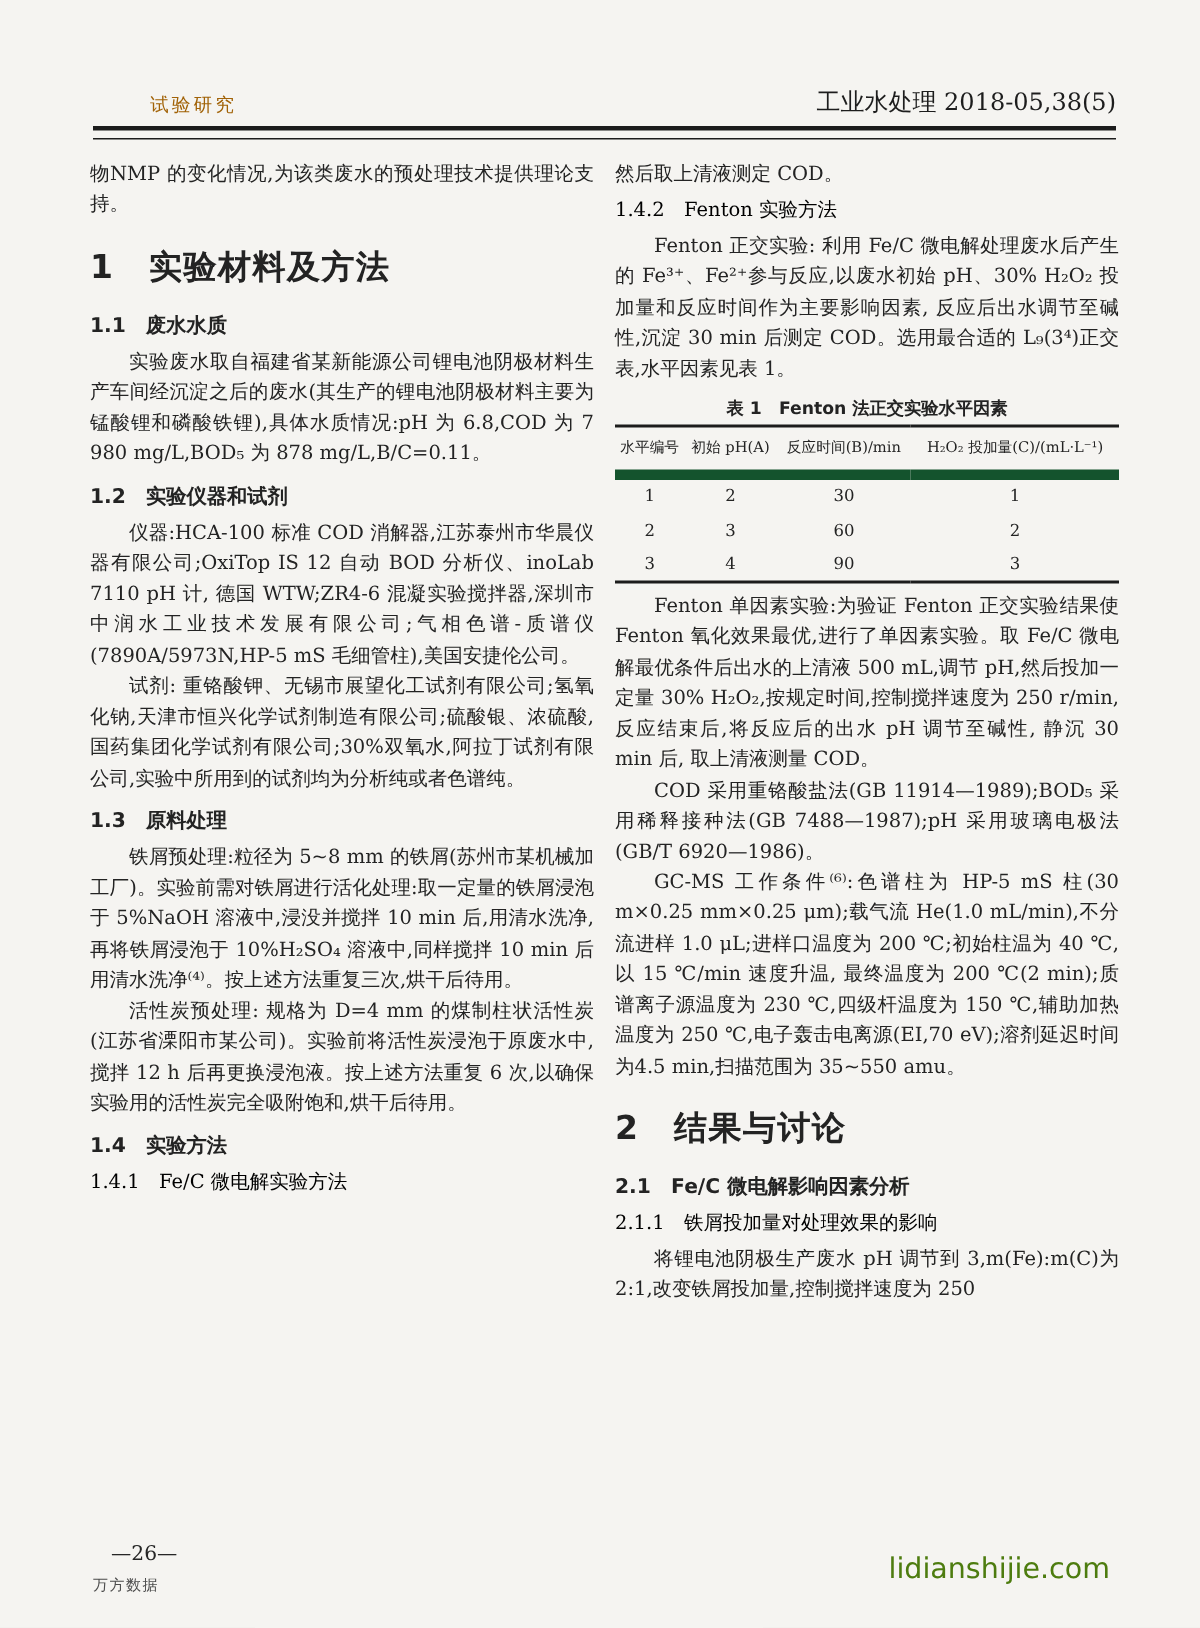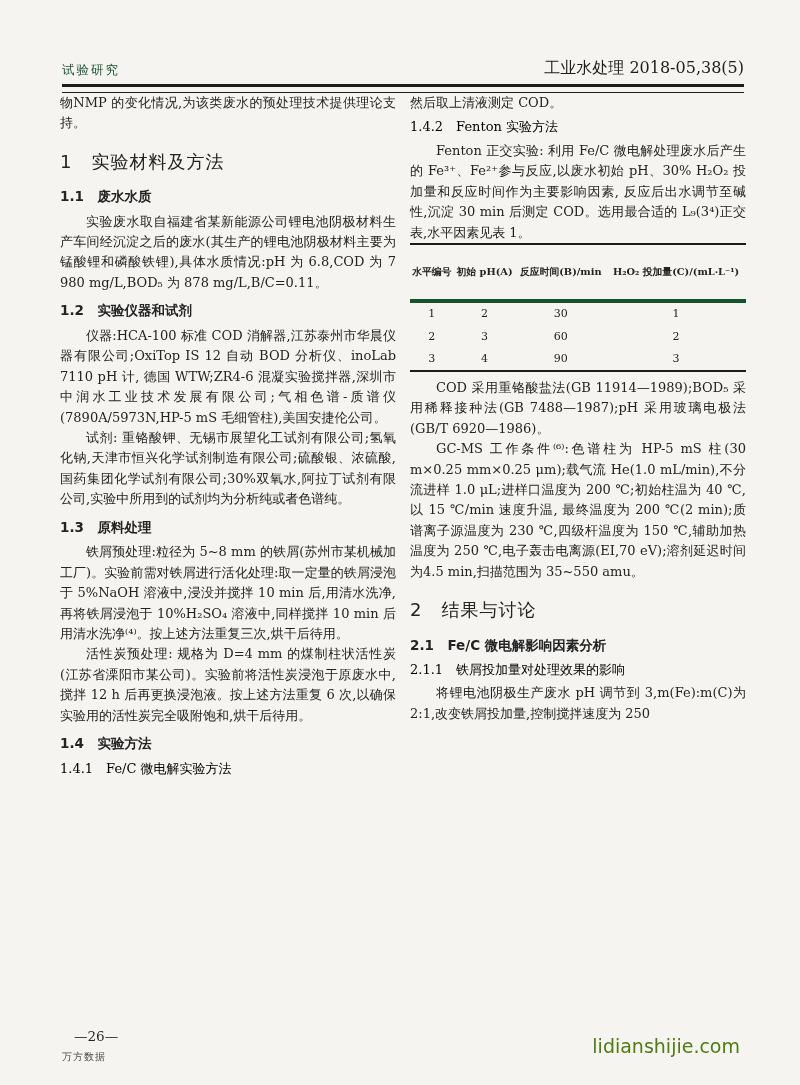--- a/index.html
+++ b/index.html
@@ -1,40 +1,40 @@
 <!DOCTYPE html>
 <html><head>
 <meta charset="utf-8">
 <style>
   html,body{margin:0;padding:0;}
   body{background:#e9e8e5;font-family:"DejaVu Serif","Liberation Serif",serif;}
   .page{position:relative;width:800px;height:1085px;background:#f5f4f1;color:#222;overflow:hidden;}
 
   
   .runhead{position:absolute;top:58px;left:62px;right:56px;display:flex;justify-content:space-between;align-items:flex-end;}
-  .runhead .left{font-size:12.5px;letter-spacing:2px;color:#14532d;}
+  .runhead .left{font-size:12.5px;letter-spacing:2px;color:#a16207;margin-left:38px;}
   .runhead .right{font-size:16px;color:#1d1d1d;}
   .head-rule{position:absolute;top:84px;left:62px;right:56px;height:5px;border-top:3px solid #1c1c1c;border-bottom:1px solid #1c1c1c;}
 
   
-  .col{position:absolute;top:93px;width:336px;font-size:13px;line-height:1.575;text-align:justify;color:#232323;}
+  .col{position:absolute;top:107px;width:336px;font-size:13px;line-height:1.575;text-align:justify;color:#232323;}
   .col-left{left:60px;}
   .col-right{left:410px;}
 
   p.body{margin:0;text-indent:2em;}
   p.cont{margin:0;text-indent:0;}
 
-  .h1{font-family:"DejaVu Sans","Liberation Sans",sans-serif;font-weight:normal;font-size:18px;margin:14px 0 10px 0;text-indent:0;letter-spacing:1px;}
+  .h1{font-family:"DejaVu Sans","Liberation Sans",sans-serif;font-weight:bold;font-size:22px;margin:14px 0 10px 0;text-indent:0;letter-spacing:1px;}
   .h2{font-family:"DejaVu Sans","Liberation Sans",sans-serif;font-weight:bold;font-size:13.5px;margin:7px 0 4px 0;text-indent:0;}
   .h3{font-size:13px;margin:4px 0 3px 0;text-indent:0;color:#000000;}
 
   
   .tbl-caption{font-family:"DejaVu Sans","Liberation Sans",sans-serif;font-weight:bold;font-size:11.5px;text-align:center;margin:6px 0 2px 0;text-indent:0;}
   table.three-line{width:100%;border-collapse:collapse;border-top:2.5px solid #1c1c1c;border-bottom:2.5px solid #1c1c1c;margin:0 0 6px 0;}
-  table.three-line th{font-weight:bold;font-size:9.8px;padding:19px 0;border-bottom:4px solid #14532d;text-align:center;white-space:nowrap;}
+  table.three-line th{font-weight:normal;font-size:9.8px;padding:6px 0;border-bottom:7px solid #14532d;text-align:center;white-space:nowrap;}
   table.three-line td{font-size:11px;padding:2.5px 0;text-align:center;}
 
   
   .pageno{position:absolute;left:74px;top:1028px;font-size:13.5px;color:#262626;}
   .watermark{position:absolute;left:62px;top:1050px;font-size:10px;color:#4c4c4c;letter-spacing:1px;}
   .site{position:absolute;right:60px;top:1035px;font-family:"DejaVu Sans","Liberation Sans",sans-serif;font-size:19px;color:#4d7c0f;}
 </style>
 </head>
 <body>
 
@@ -59,20 +59,21 @@
     <p class="body">活性炭预处理: 规格为 D=4 mm 的煤制柱状活性炭(江苏省溧阳市某公司)。实验前将活性炭浸泡于原废水中,搅拌 12 h 后再更换浸泡液。按上述方法重复 6 次,以确保实验用的活性炭完全吸附饱和,烘干后待用。</p>
     <p class="h2">1.4　实验方法</p>
     <p class="h3">1.4.1　Fe/C 微电解实验方法</p>
   </div>
 
   <div class="col col-right">
     <p class="cont">然后取上清液测定 COD。</p>
     <p class="h3">1.4.2　Fenton 实验方法</p>
     <p class="body">Fenton 正交实验: 利用 Fe/C 微电解处理废水后产生的 Fe³⁺、Fe²⁺参与反应,以废水初始 pH、30% H₂O₂ 投加量和反应时间作为主要影响因素, 反应后出水调节至碱性,沉淀 30 min 后测定 COD。选用最合适的 L₉(3⁴)正交表,水平因素见表 1。</p>
 
+    <p class="tbl-caption">表 1　Fenton 法正交实验水平因素</p>
     <table class="three-line">
       <thead>
         <tr>
           <th>水平编号</th>
           <th>初始 pH(A)</th>
           <th>反应时间(B)/min</th>
           <th>H₂O₂ 投加量(C)/(mL·L⁻¹)</th>
         </tr>
       </thead>
       <tbody>
@@ -90,20 +91,21 @@
         </tr>
         <tr>
           <td>3</td>
           <td>4</td>
           <td>90</td>
           <td>3</td>
         </tr>
       </tbody>
     </table>
 
+    <p class="body">Fenton 单因素实验:为验证 Fenton 正交实验结果使 Fenton 氧化效果最优,进行了单因素实验。取 Fe/C 微电解最优条件后出水的上清液 500 mL,调节 pH,然后投加一定量 30% H₂O₂,按规定时间,控制搅拌速度为 250 r/min,反应结束后,将反应后的出水 pH 调节至碱性, 静沉 30 min 后, 取上清液测量 COD。</p>
     <p class="body">COD 采用重铬酸盐法(GB 11914—1989);BOD₅ 采用稀释接种法(GB 7488—1987);pH 采用玻璃电极法(GB/T 6920—1986)。</p>
     <p class="body">GC-MS 工作条件⁽⁶⁾:色谱柱为 HP-5 mS 柱(30 m×0.25 mm×0.25 μm);载气流 He(1.0 mL/min),不分流进样 1.0 μL;进样口温度为 200 ℃;初始柱温为 40 ℃,以 15 ℃/min 速度升温, 最终温度为 200 ℃(2 min);质谱离子源温度为 230 ℃,四级杆温度为 150 ℃,辅助加热温度为 250 ℃,电子轰击电离源(EI,70 eV);溶剂延迟时间为4.5 min,扫描范围为 35~550 amu。</p>
     <p class="h1">2　结果与讨论</p>
     <p class="h2">2.1　Fe/C 微电解影响因素分析</p>
     <p class="h3">2.1.1　铁屑投加量对处理效果的影响</p>
     <p class="body">将锂电池阴极生产废水 pH 调节到 3,m(Fe):m(C)为 2:1,改变铁屑投加量,控制搅拌速度为 250</p>
   </div>
 
   <div class="pageno">—26—</div>
   <div class="watermark">万方数据</div>

